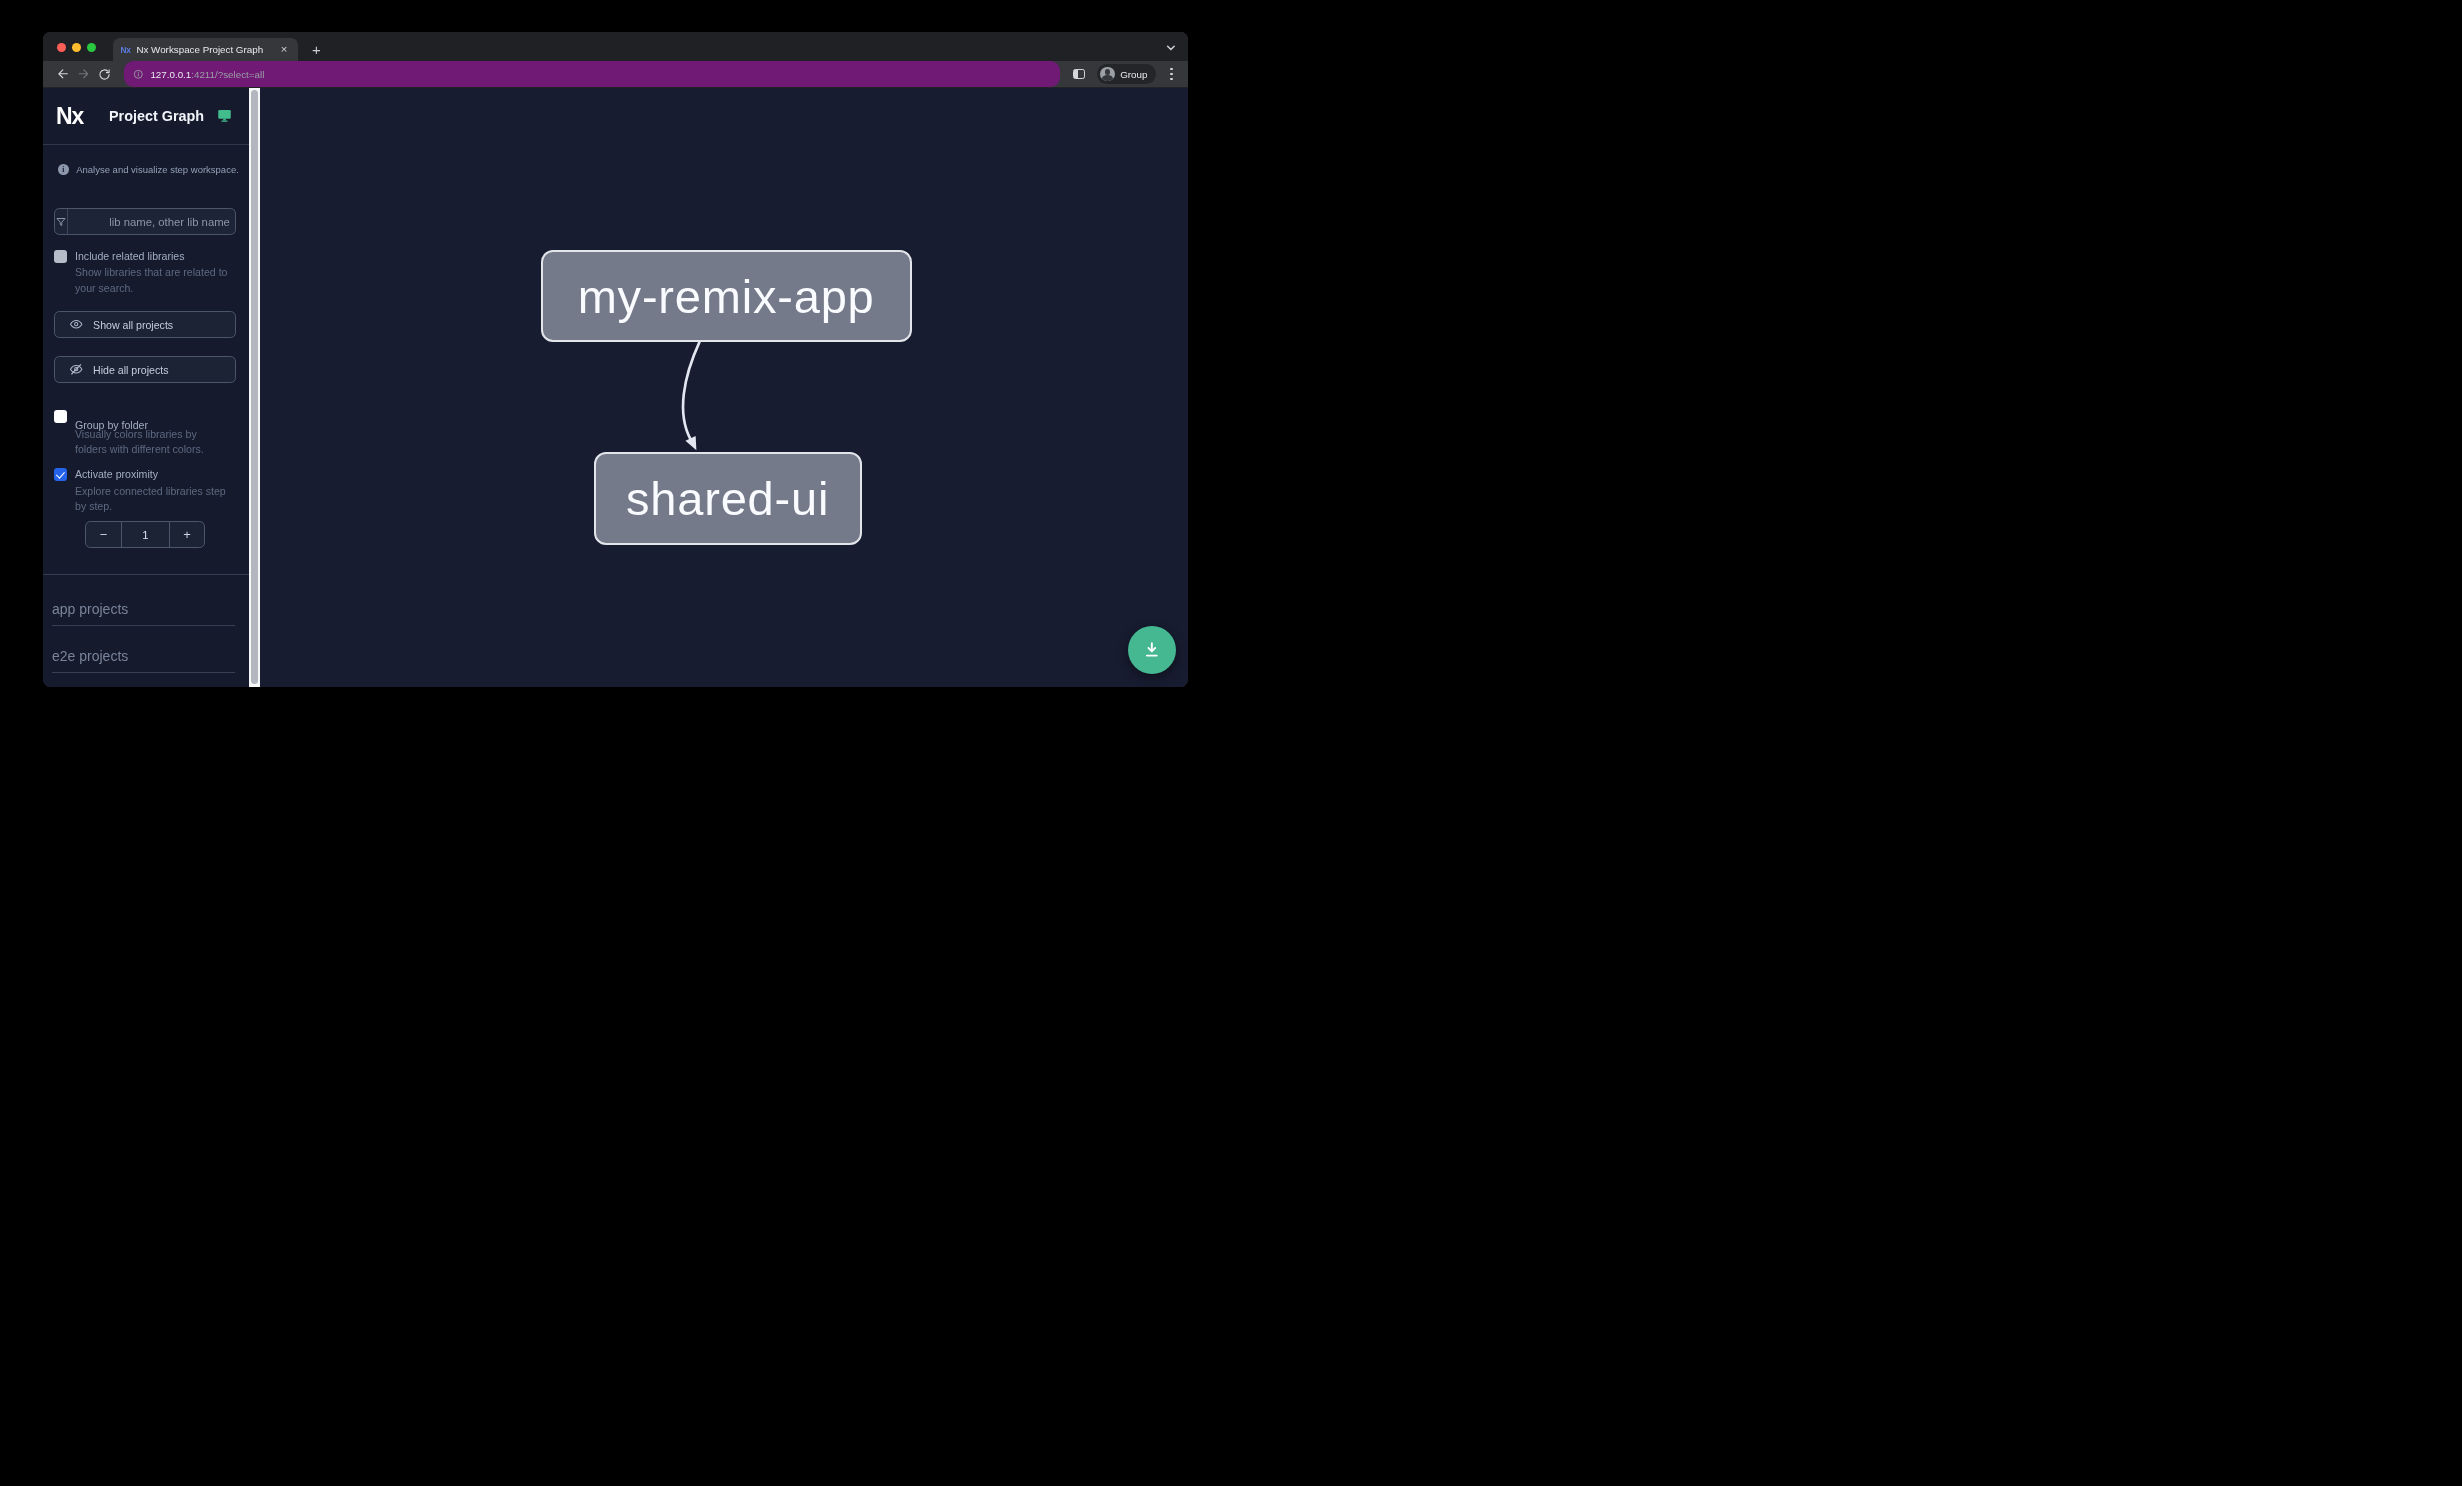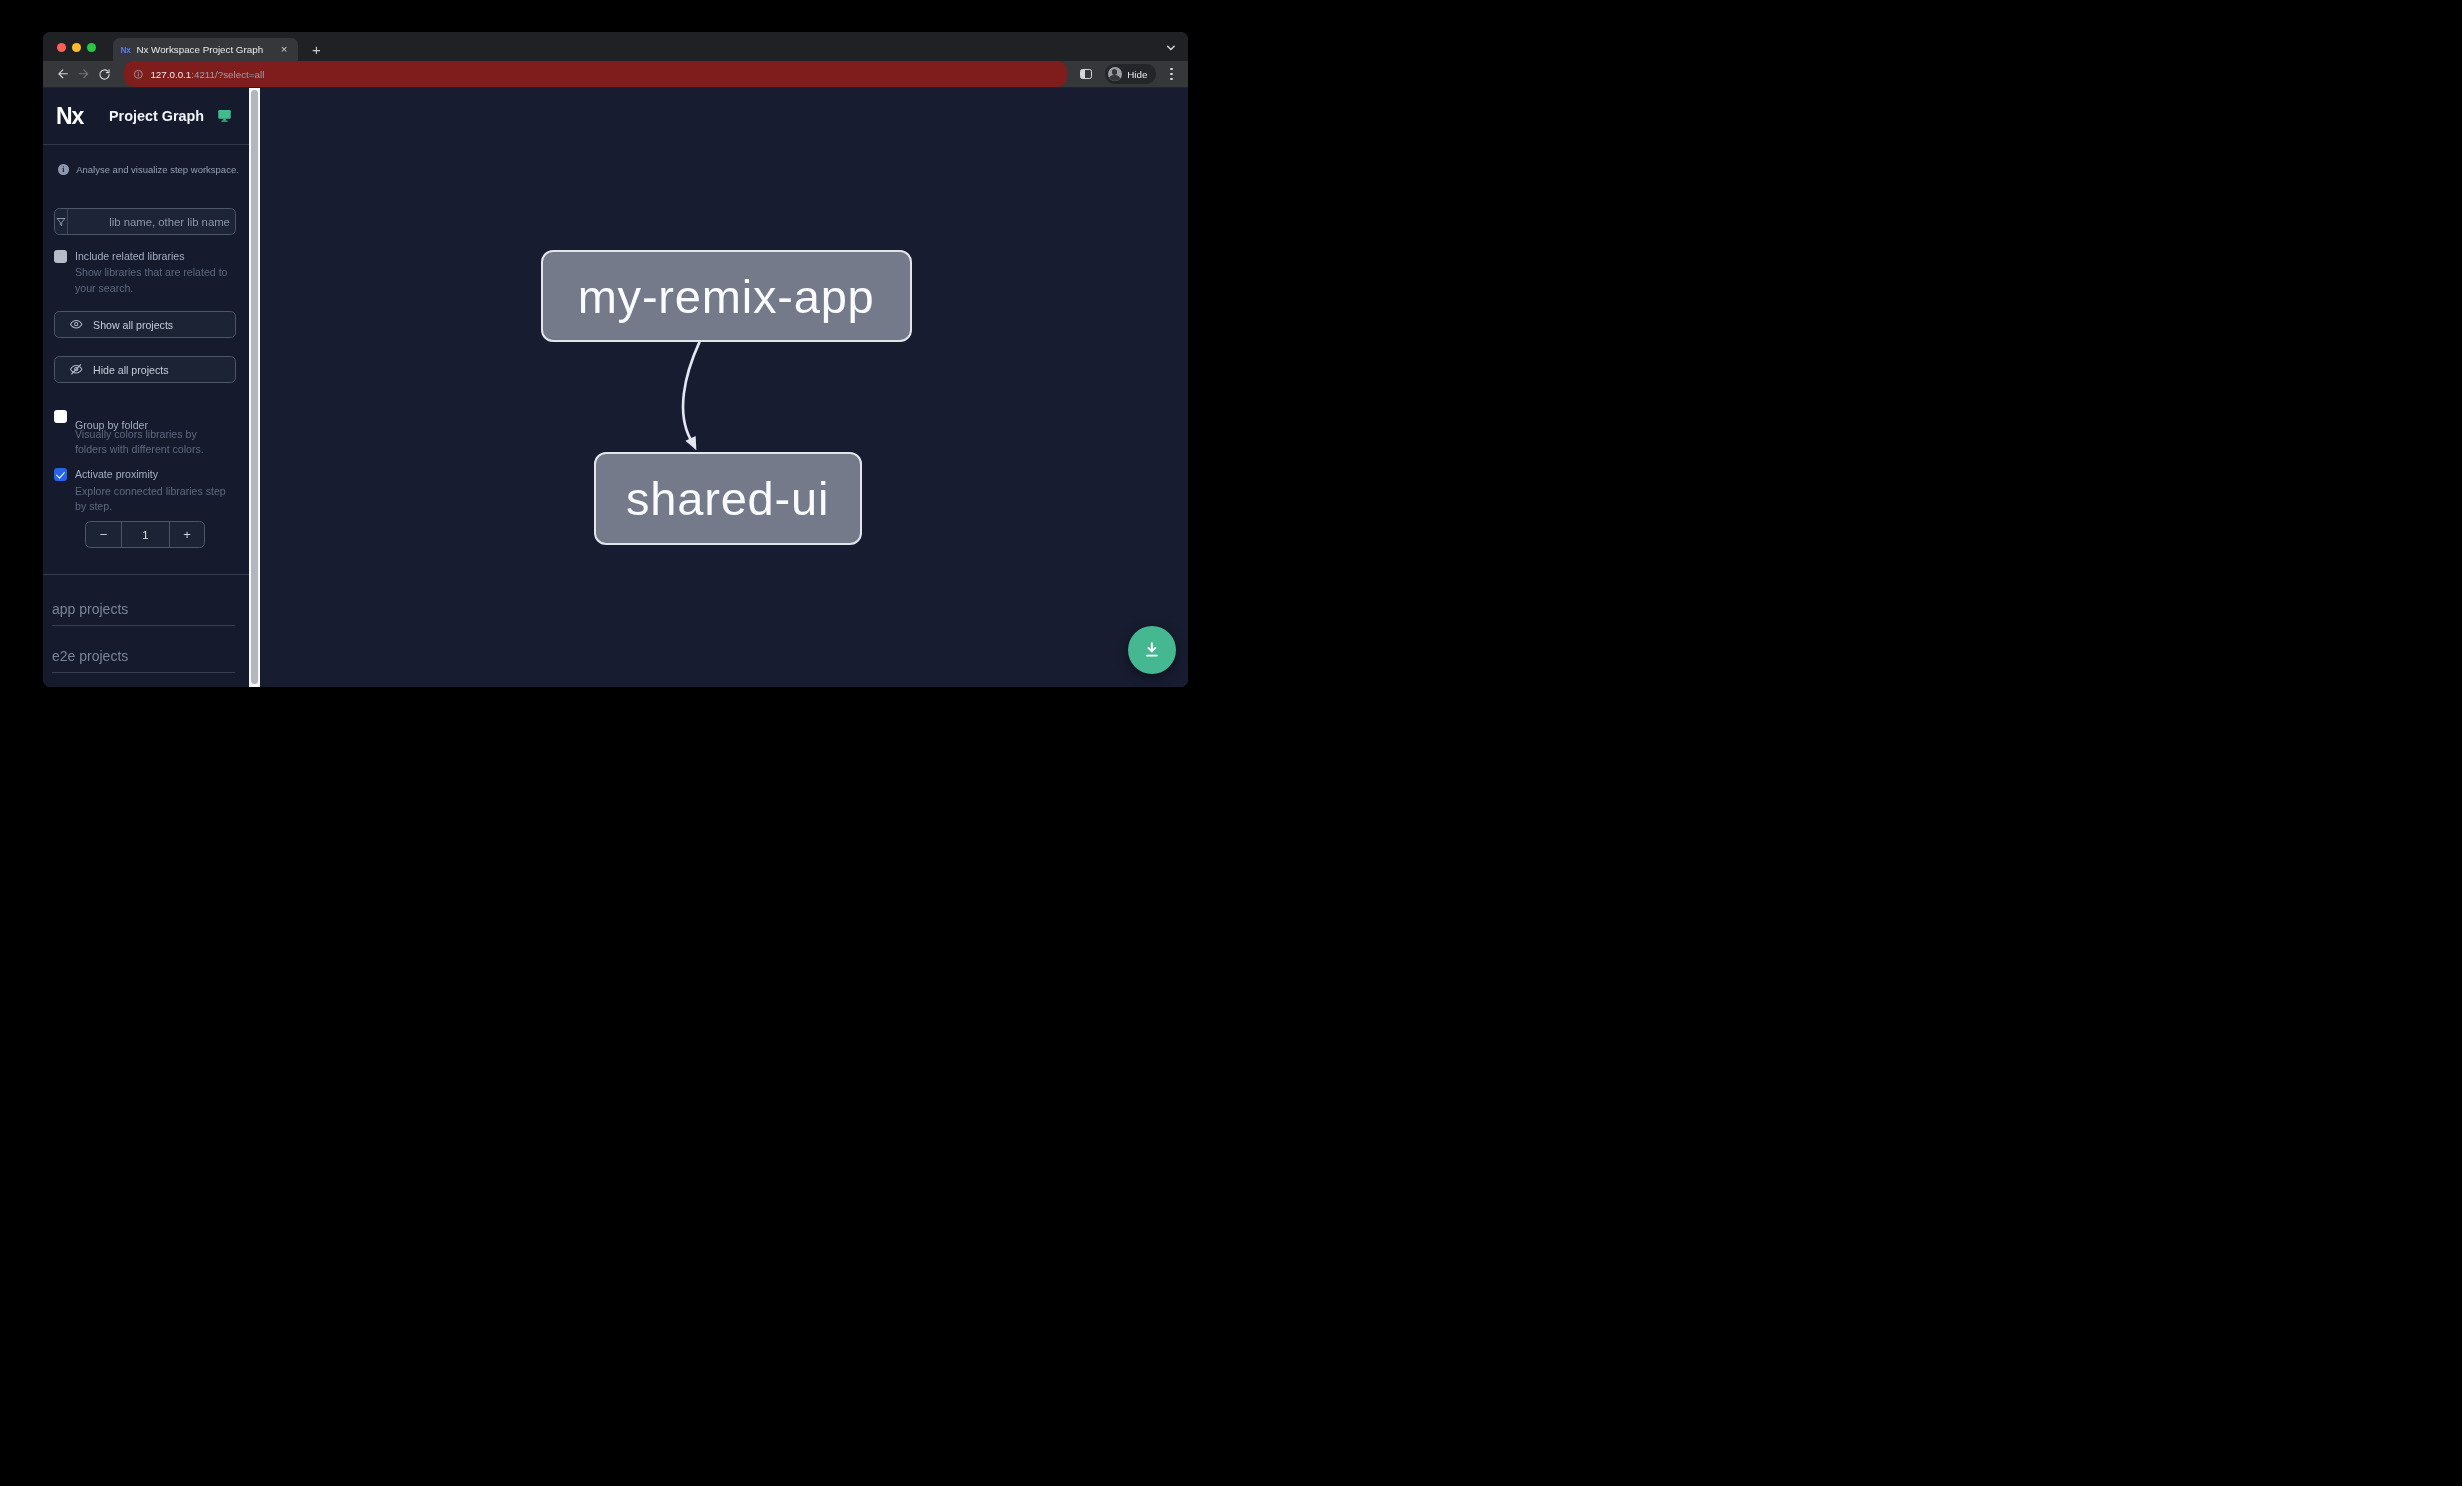--- a/index.html
+++ b/index.html
@@ -22,21 +22,21 @@
   .newtab { position:absolute; left:263px; top:6.8px; width:21px; height:21px; color:#c8cbd0;
             font-size:15px; display:flex; align-items:center; justify-content:center; }
   .tab-chevron { position:absolute; right:12px; top:9.8px; }
 
   
   .toolbar { position:relative; height:27px; background:#36373b; display:flex;
              align-items:center; padding:0 9px; border-bottom:0.8px solid rgba(0,0,0,.35); }
   .navbtn { width:21px; height:21px; display:flex; align-items:center; justify-content:center;
             border-radius:50%; color:#d6d8dc; flex:0 0 auto; }
   .navbtn.dim { color:#72757a; }
-  .omnibox { flex:1; height:26px; margin-left:9px; margin-right:9px; background:#7f1d1d;
+  .omnibox { flex:1; height:26px; margin-left:9px; margin-right:9px; background:#701a75;
              border-radius:9.8px; display:flex; align-items:center; padding:0 9px; }
   .urltext { font-size:9.8px; color:#e8eaed; margin-left:6.8px; white-space:nowrap; }
   .urlrest { color:#9aa0a6; }
   .sidepanel-btn { width:21px; height:21px; display:flex; align-items:center; justify-content:center; flex:0 0 auto; }
   .sp-icon { width:12px; height:10.6px; border:1.5px solid #d5d7db; border-radius:2.3px; position:relative; }
   .sp-icon::after { content:""; position:absolute; left:0; top:0; bottom:0; width:3.8px; background:#d5d7db; }
   .guest { height:19.7px; margin:0 7.6px; background:#242528; border-radius:9.8px; display:flex;
            align-items:center; padding:0 9px 0 3px; gap:5.3px; flex:0 0 auto; }
   .avatar { width:14.4px; height:14.4px; border-radius:50%; background:#9aa0a6; position:relative; overflow:hidden; }
   .avatar::before { content:""; position:absolute; left:4.5px; top:2.6px; width:5.3px; height:5.3px;
@@ -161,21 +161,21 @@
           <circle cx="12" cy="12" r="9" fill="none" stroke="#9aa0a6" stroke-width="2"></circle>
           <path d="M12 11v5M12 7.5v.5" stroke="#9aa0a6" stroke-width="2" stroke-linecap="round"></path>
         </svg>
       <span class="urltext"><span>127.0.0.1</span><span class="urlrest">:4211/?select=all</span></span>
     </div>
     <div class="sidepanel-btn">
         <div class="sp-icon"></div>
       </div>
     <div class="guest">
       <div class="avatar"></div>
-      <span class="guesttext">Hide</span>
+      <span class="guesttext">Group</span>
     </div>
     <div class="dots">
         <i></i>
         <i></i>
         <i></i>
       </div>
   </div>
 
   <div class="content">
 

